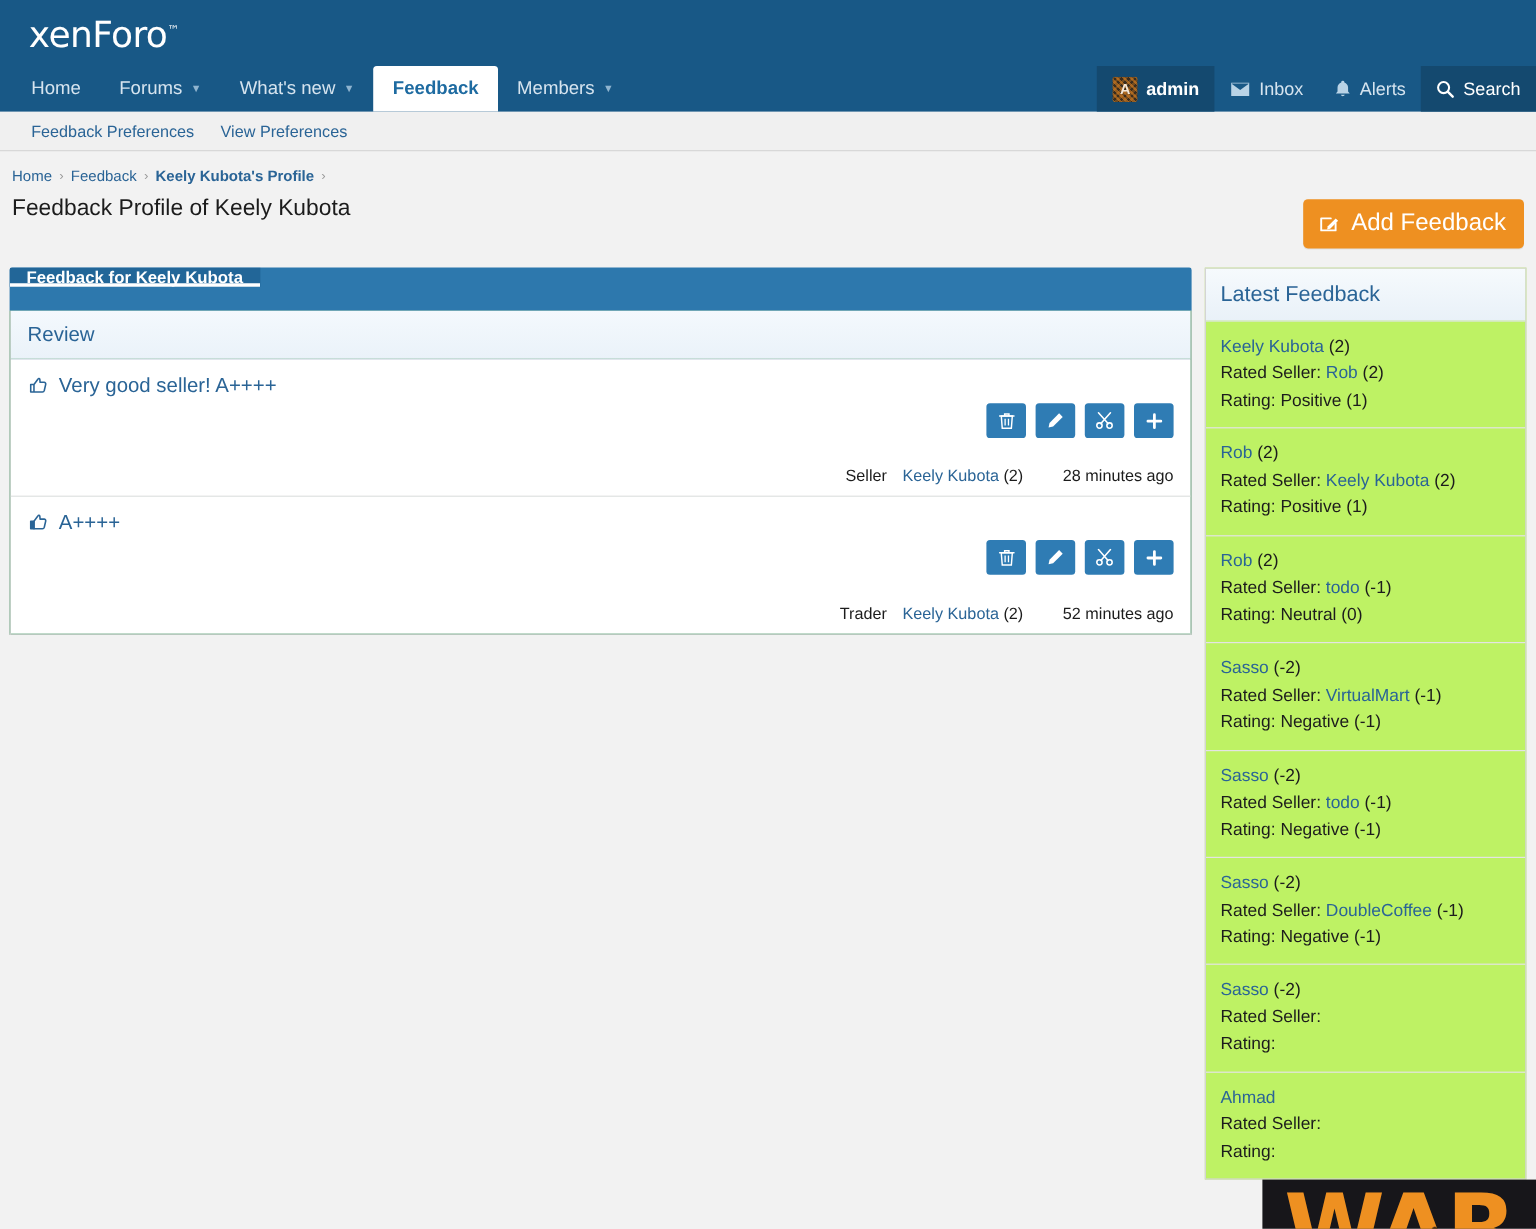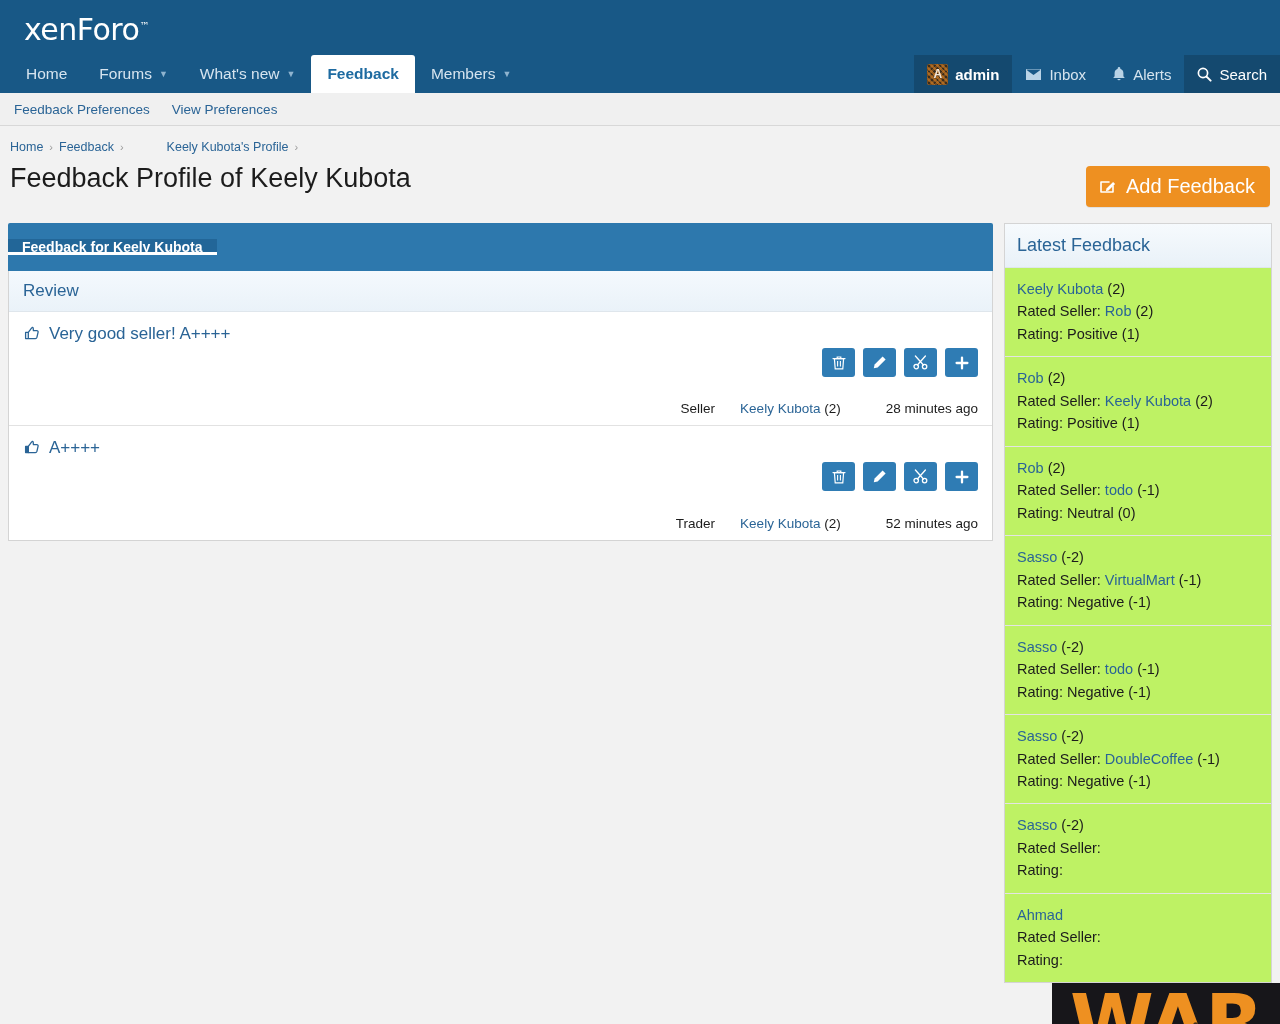--- a/index.html
+++ b/index.html
@@ -116,21 +116,21 @@
   .ic { display: inline-block; line-height: 0; }
   .ic svg { display: block; }
 
   
   .subnav {
     height: 33px;
     background: #f0f0f0;
     border-bottom: 1px solid #d8d8d8;
     display: flex;
     align-items: center;
-    padding-left: 14px;
+    padding-left: 26px;
     gap: 22px;
   }
   .subnav a {
     color: #2a6496;
     font-size: 13.5px;
     text-decoration: none;
     cursor: pointer;
   }
 
   
@@ -140,31 +140,31 @@
   }
 
   .breadcrumb {
     display: flex;
     align-items: center;
     gap: 6px;
     padding: 14px 2px 6px 2px;
     font-size: 12.5px;
   }
   .breadcrumb a { color: #2a6496; text-decoration: none; cursor: pointer; }
-  .breadcrumb a.current { font-weight: 400; margin-left: 37px; }
+  .breadcrumb a.current { font-weight: 700; }
   .breadcrumb .sep { color: #9a9a9a; font-size: 11px; }
 
   .titlebar {
     display: flex;
     align-items: flex-start;
     justify-content: space-between;
     padding: 2px 2px 0 2px;
   }
   .pagetitle {
-    font-size: 27px;
+    font-size: 19px;
     font-weight: 400;
     color: #1c1c1c;
     margin: 0;
     line-height: 1.25;
     font-family: "Liberation Sans", sans-serif;
   }
   .btn-add {
     background: #ee9021;
     color: #ffffff;
     border: none;
@@ -186,23 +186,23 @@
     gap: 11px;
     margin-top: 16px;
     align-items: flex-start;
   }
   .main-col { width: 985px; flex: none; }
   .side-col { width: 268px; flex: none; }
 
   
   .tabsbar {
     background: #2d78ad;
-    height: 48px;
-    display: flex;
-    align-items: center;
+    height: 36px;
+    display: flex;
+    align-items: flex-start;
     border-radius: 2px 2px 0 0;
     overflow: hidden;
   }
   .ftab {
     display: flex;
     align-items: center;
     padding: 0 14px;
     font-size: 14px;
     color: #e2eef7;
     cursor: pointer;
@@ -262,21 +262,21 @@
     justify-content: center;
     cursor: pointer;
     padding: 0;
   }
   .fb-meta {
     position: absolute;
     right: 14px;
     bottom: 9px;
     display: flex;
     align-items: baseline;
-    gap: 25px;
+    gap: 13px;
     font-size: 13.5px;
     color: #1c1c1c;
   }
   .fb-meta a { color: #2a6496; text-decoration: none; cursor: pointer; }
   .fb-meta .role { color: #1c1c1c; }
   .fb-meta .cnt { color: #1c1c1c; }
   .fb-meta .time { color: #1c1c1c; margin-left: 20px; }
 
   
   .sbox {

